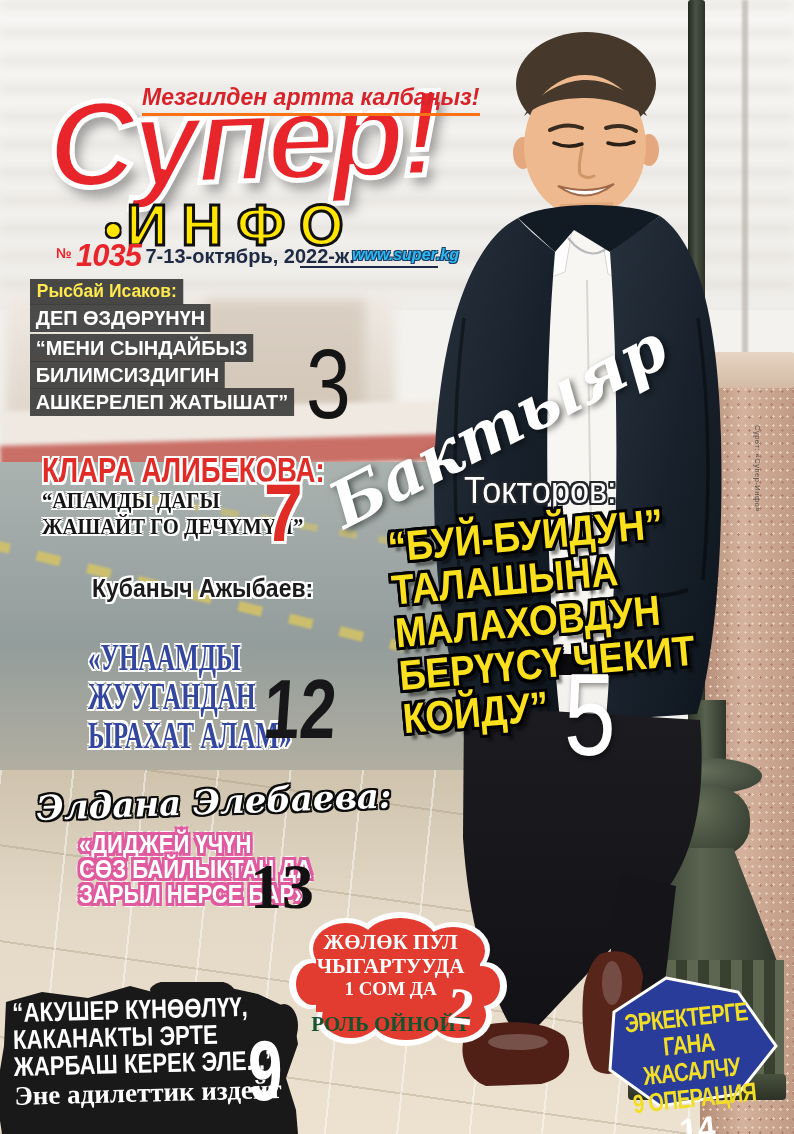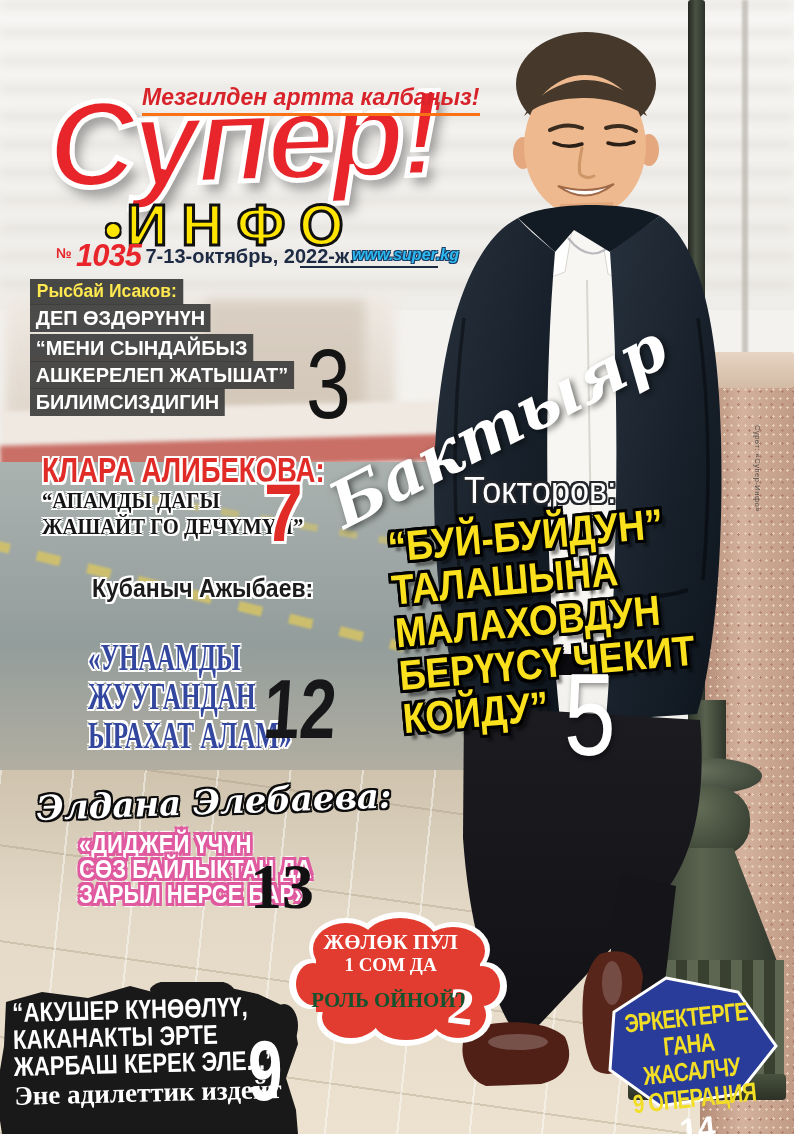--- a/index.html
+++ b/index.html
@@ -132,22 +132,22 @@
       <span style="font-size:20px;font-weight:bold;color:#1d2a44;vertical-align:3px;">7-13-октябрь, 2022-ж.</span>
   </div>
   <div class="abs" style="left:300px;top:266px;width:138px;height:2px;background:#1d2a44;z-index:20;"></div>
   <div class="abs" style="left:352px;top:246px;font-size:16px;font-weight:bold;font-style:italic;color:#2bb9ef;z-index:20;
               text-shadow:1px 1px 0 #1a3d66,-1px -1px 0 #1a3d66,1px -1px 0 #1a3d66,-1px 1px 0 #1a3d66;">www.super.kg</div>
 
   <div class="abs" style="left:30px;top:279px;z-index:15;">
     <div class="row"><span class="h1label">Рысбай Исаков:</span></div>
     <div class="row" style="margin-top:-1px;"><span class="h1box">ДЕП ӨЗДӨРҮНҮН</span></div>
     <div class="row" style="margin-top:2px;"><span class="h1box">“МЕНИ СЫНДАЙБЫЗ</span></div>
+    <div class="row" style="margin-top:-1px;"><span class="h1box">БИЛИМСИЗДИГИН</span></div>
     <div class="row" style="margin-top:-1px;"><span class="h1box">АШКЕРЕЛЕП ЖАТЫШАТ”</span></div>
-    <div class="row" style="margin-top:-1px;"><span class="h1box">БИЛИМСИЗДИГИН</span></div>
   </div>
   <div class="abs" style="left:306px;top:344px;font-size:98px;line-height:.82;color:#141414;z-index:15;
               transform:scaleX(.82);transform-origin:left top;">3</div>
 
   <div class="abs o-w2" style="left:42px;top:450px;font-size:32px;font-weight:bold;color:#e02b27;z-index:15;
               transform:scaleX(.86) scaleY(1.12);transform-origin:left top;white-space:nowrap;">КЛАРА АЛИБЕКОВА:</div>
   <div class="abs" style="left:42px;top:488px;z-index:15;">
     <div class="serifb o-w2" style="font-size:23px;color:#151515;transform:scaleX(.9);transform-origin:left top;white-space:nowrap;">“АПАМДЫ ДАГЫ</div>
     <div class="serifb o-w2" style="font-size:23px;color:#151515;transform:scaleX(.9);transform-origin:left top;white-space:nowrap;">ЖАШАЙТ ГО ДЕЧҮМҮН”</div>
   </div>
@@ -206,20 +206,21 @@
           <ellipse cx="194" cy="74" rx="18" ry="20"></ellipse>
         <ellipse cx="170" cy="103" rx="28" ry="23"></ellipse>
           <ellipse cx="118" cy="110" rx="32" ry="18"></ellipse>
         <ellipse cx="63" cy="105" rx="29" ry="21"></ellipse>
           <ellipse cx="25" cy="72" rx="17" ry="21"></ellipse>
         <rect x="28" y="38" width="164" height="62"></rect>
       </g>
     </svg>
     <div class="abs" style="left:0;top:18px;width:205px;text-align:center;">
       <div class="serifb" style="font-size:21px;line-height:24px;color:#fff;">ЖӨЛӨК ПУЛ</div>
+      <div class="serifb" style="font-size:21px;line-height:24px;color:#fff;">ЧЫГАРТУУДА</div>
       <div class="serifb" style="font-size:19px;line-height:22px;color:#fff;">1 СОМ ДА</div>
       <div class="serifb" style="font-size:21px;line-height:24px;color:#14532d;margin-top:12px;">РОЛЬ ОЙНОЙТ</div>
     </div>
     <div class="abs serifb" style="left:160px;top:72px;font-size:52px;line-height:.9;color:#fff;transform:rotate(7deg);">2</div>
   </div>
 
   <div class="abs" style="left:-4px;top:982px;width:306px;height:152px;z-index:16;">
     <svg width="306" height="152" viewBox="0 0 306 152">
       <path fill="#191919" d="M10,20 L46,10 L92,16 L134,4 L172,14 L216,2 L262,12 L296,28 L302,62 L290,96 L300,128 L302,152 L6,152 L0,112 L8,64 Z"></path>
       <ellipse cx="196" cy="8" rx="42" ry="12" fill="#191919"></ellipse>

